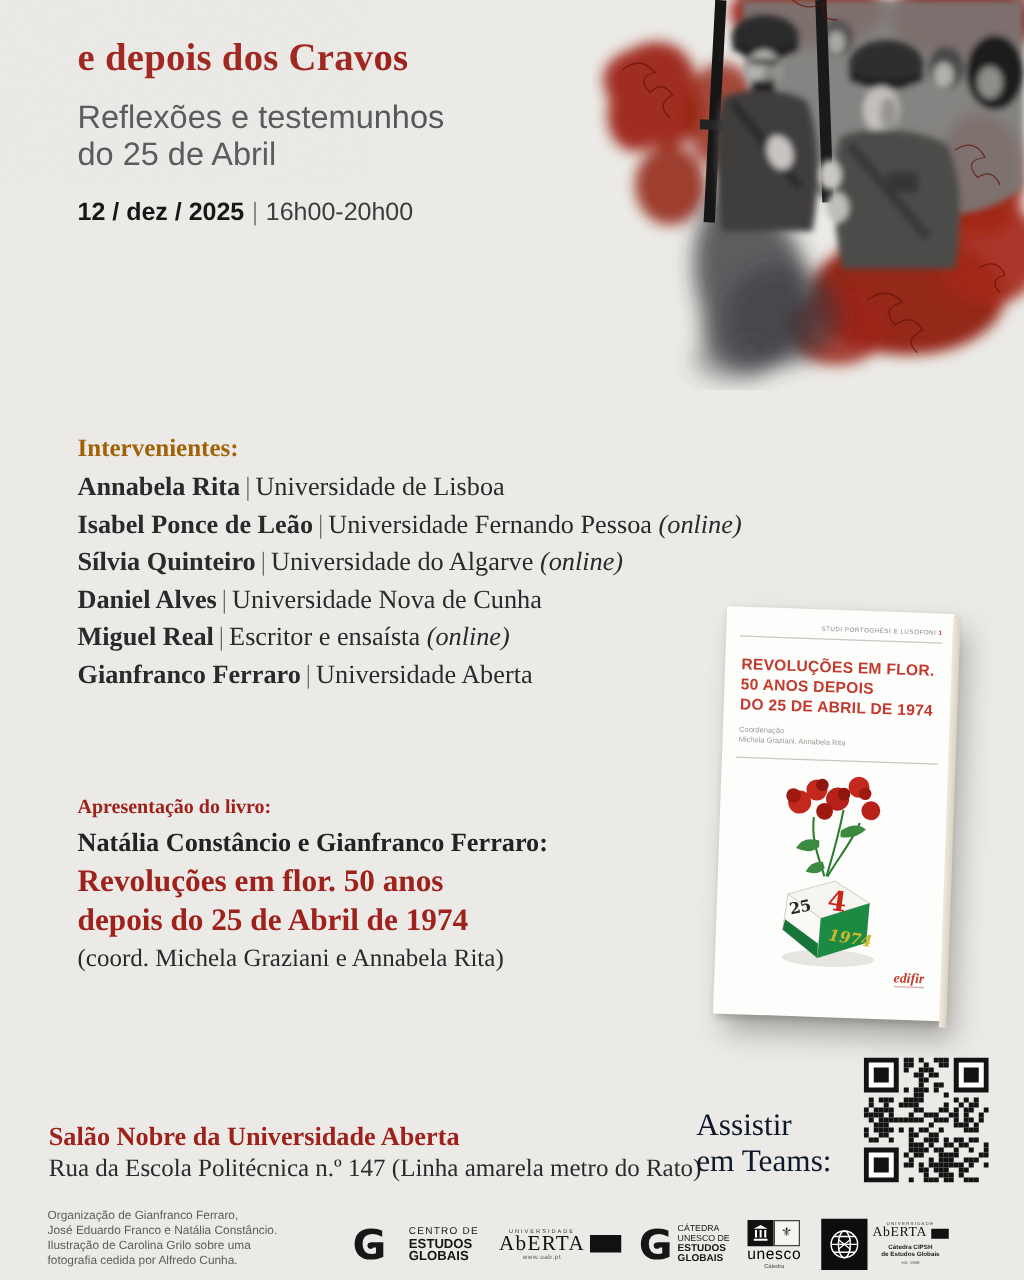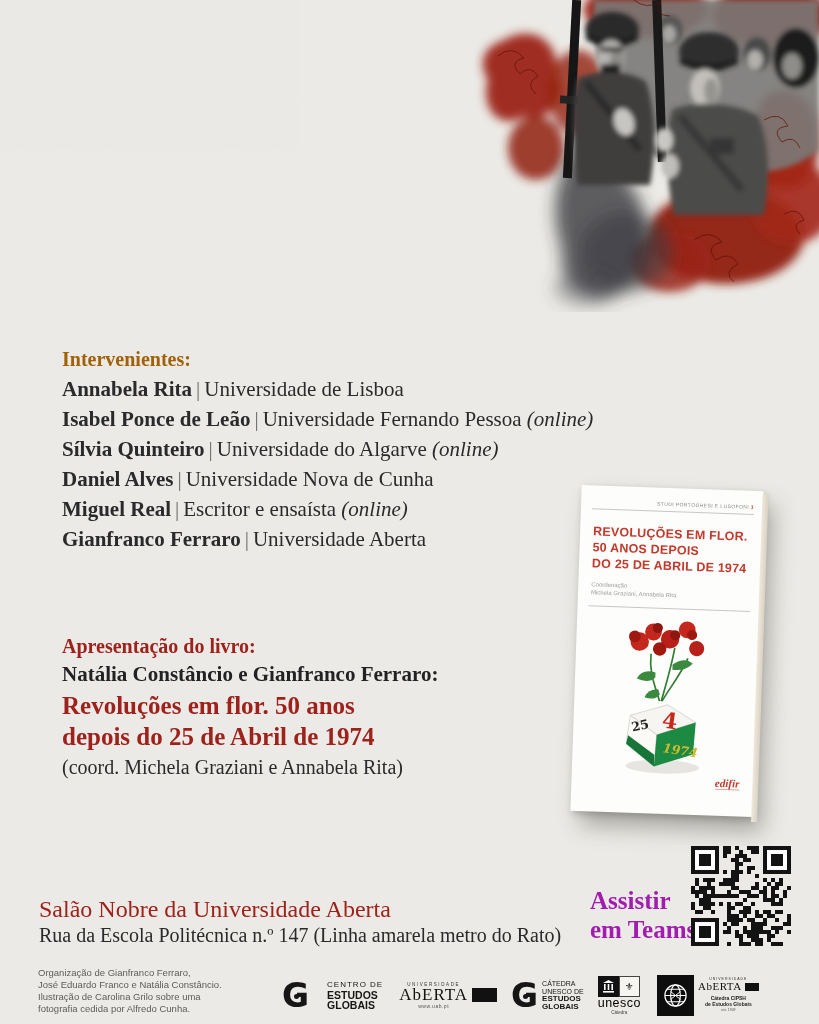--- a/index.html
+++ b/index.html
@@ -20,21 +20,21 @@
   
   .illus{position:absolute;top:0;right:0;width:345px;height:312px;z-index:1;}
   
   .participants{position:absolute;left:62px;top:344px;z-index:3;font-size:21px;line-height:30px;color:#2a2a2c;}
   .participants .heading{color:#a16207;font-weight:bold;font-size:20px;}
   .p-row b{font-weight:bold;}
   .p-row .sep{color:#6d6d6f;padding:0 4px;font-weight:normal;}
   .p-row i{font-style:italic;}
   
   .presentation{position:absolute;left:62px;top:632px;z-index:3;color:#222;}
-  .presentation .heading{color:#9e211b;font-weight:bold;font-size:20px;line-height:28px;}
+  .presentation .heading{color:#9e211b;font-weight:bold;font-size:16px;line-height:28px;}
   .presentation .presenters{font-weight:bold;font-size:21px;line-height:28px;color:#222224;}
   .presentation .booktitle{color:#9e211b;font-weight:bold;font-size:25px;line-height:31px;margin-top:2px;}
   .presentation .coord{font-size:20px;margin-top:4px;color:#2a2a2c;}
   
   .book{position:absolute;left:576px;top:488px;width:182px;height:326px;z-index:2;
     background:#fdfdfb;transform:rotate(2deg);transform-origin:50% 50%;
     box-shadow:10px 14px 22px rgba(60,58,52,.38), 2px 3px 6px rgba(60,58,52,.25);}
   .book:after{content:"";position:absolute;right:-5px;top:3px;bottom:-5px;width:6px;
     background:linear-gradient(90deg,#efe9dd,#d9d2c2);transform:skewY(2deg);}
   .book .series{position:absolute;right:9px;top:13px;font-family:"Liberation Sans","DejaVu Sans",sans-serif;
@@ -45,24 +45,24 @@
   .book .r2{top:120px;}
   .book .btitle{position:absolute;left:13px;top:38px;font-family:"Liberation Sans","DejaVu Sans",sans-serif;
     font-weight:bold;font-size:12.5px;line-height:16px;color:#c23a2e;letter-spacing:.2px;}
   .book .bcoord{position:absolute;left:13px;top:95px;font-family:"Liberation Sans","DejaVu Sans",sans-serif;
     font-size:6px;line-height:8px;color:#9b9b99;}
   .book .art{position:absolute;left:22px;top:126px;width:140px;height:168px;}
   .book .publisher{position:absolute;right:14px;bottom:26px;font-style:italic;font-weight:bold;
     font-size:11px;color:#c0392b;font-family:"Liberation Serif",serif;border-bottom:1px solid #d9a9a2;line-height:12px;}
   
   .venue{position:absolute;left:39px;top:896px;z-index:3;}
-  .venue .v1{color:#9e211b;font-weight:normal;font-size:24px;line-height:26px;}
+  .venue .v1{color:#9e211b;font-weight:bold;font-size:21px;line-height:26px;}
   .venue .v2{color:#2a2a2c;font-size:20px;line-height:26px;}
   
-  .teams{position:absolute;left:590px;top:886px;z-index:3;color:#a21caf;font-weight:bold;
+  .teams{position:absolute;left:557px;top:886px;z-index:3;color:#0f172a;font-weight:normal;
     font-size:25px;line-height:29px;}
   .qr{position:absolute;left:691px;top:846px;width:100px;height:100px;z-index:3;background:#ebeae6;}
   
   .credits{position:absolute;left:38px;top:967px;z-index:3;
     font-family:"Liberation Sans","DejaVu Sans",sans-serif;font-size:9.5px;line-height:12px;color:#5c5c5a;}
   
   .logos{position:absolute;left:282px;top:972px;height:46px;z-index:3;display:flex;align-items:center;
     font-family:"Liberation Sans","DejaVu Sans",sans-serif;color:#161616;}
   .logo{display:flex;align-items:center;}
   .gmark{font-weight:bold;font-size:33px;line-height:33px;font-family:"DejaVu Sans",sans-serif;color:#161616;position:relative;}
@@ -174,20 +174,30 @@
 
     <g fill="none" stroke="#5f0f08" stroke-width="1" opacity=".7">
       <path d="M24,56 q14,-12 26,2 q-16,4 -4,16 q10,-10 18,2 q-14,8 -2,18"></path>
       <path d="M290,120 q16,-10 24,6 q-18,2 -6,16 q12,-8 18,6"></path>
       <path d="M220,240 q16,-12 28,2 q-18,4 -6,18 q14,-10 22,4 q-16,8 -4,18"></path>
       <path d="M160,0 q12,10 26,2 q-6,14 10,14"></path>
       <path d="M310,214 q14,-8 20,6 q-14,4 -4,14"></path>
     </g>
   </svg>
 
+  <div class="header">
+    <h1 class="title">e depois dos Cravos</h1>
+    <div class="subtitle">
+      <div>Reflexões e testemunhos</div>
+      <div>do 25 de Abril</div>
+    </div>
+    <div class="dateline">
+      <span class="d">12 / dez / 2025</span><span class="sep">|</span><span>16h00-20h00</span>
+    </div>
+  </div>
 
   <div class="participants">
     <div class="heading">Intervenientes:</div>
     <div class="p-row"><b>Annabela Rita</b><span class="sep">|</span><span>Universidade de Lisboa</span></div>
     <div class="p-row"><b>Isabel Ponce de Leão</b><span class="sep">|</span><span>Universidade Fernando Pessoa</span> <i>(online)</i></div>
     <div class="p-row"><b>Sílvia Quinteiro</b><span class="sep">|</span><span>Universidade do Algarve</span> <i>(online)</i></div>
     <div class="p-row"><b>Daniel Alves</b><span class="sep">|</span><span>Universidade Nova de Cunha</span></div>
     <div class="p-row"><b>Miguel Real</b><span class="sep">|</span><span>Escritor e ensaísta</span> <i>(online)</i></div>
     <div class="p-row"><b>Gianfranco Ferraro</b><span class="sep">|</span><span>Universidade Aberta</span></div>
   </div>

